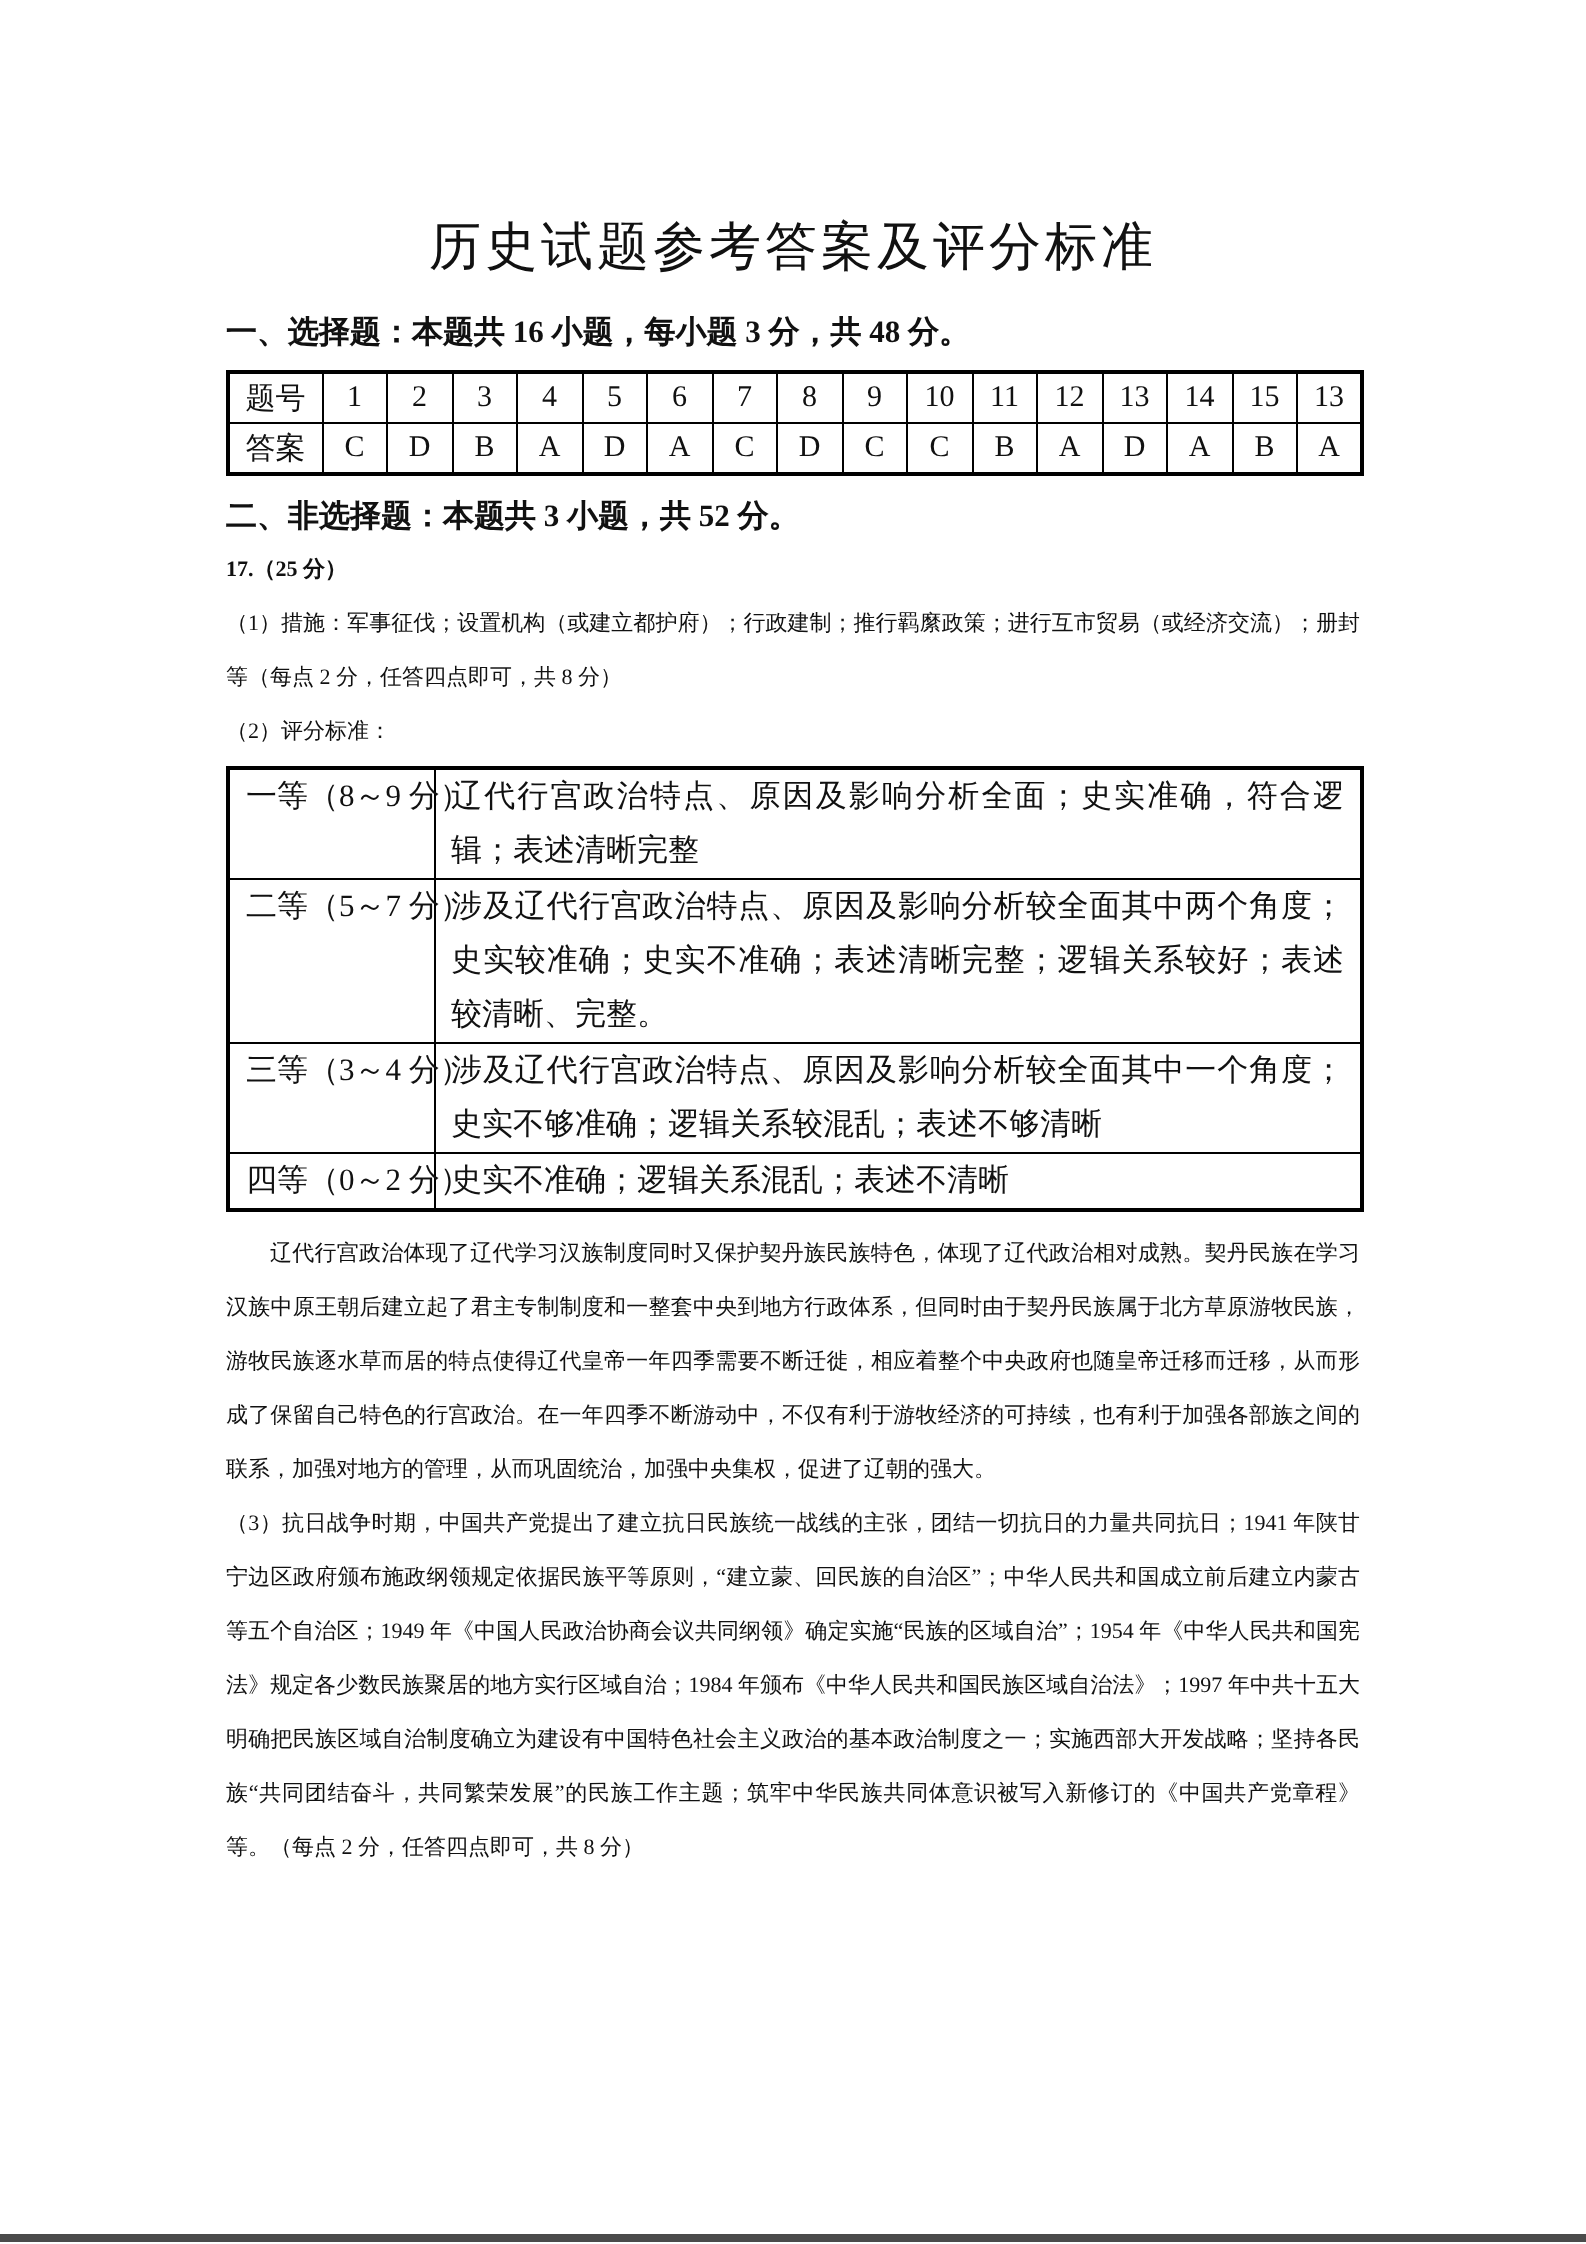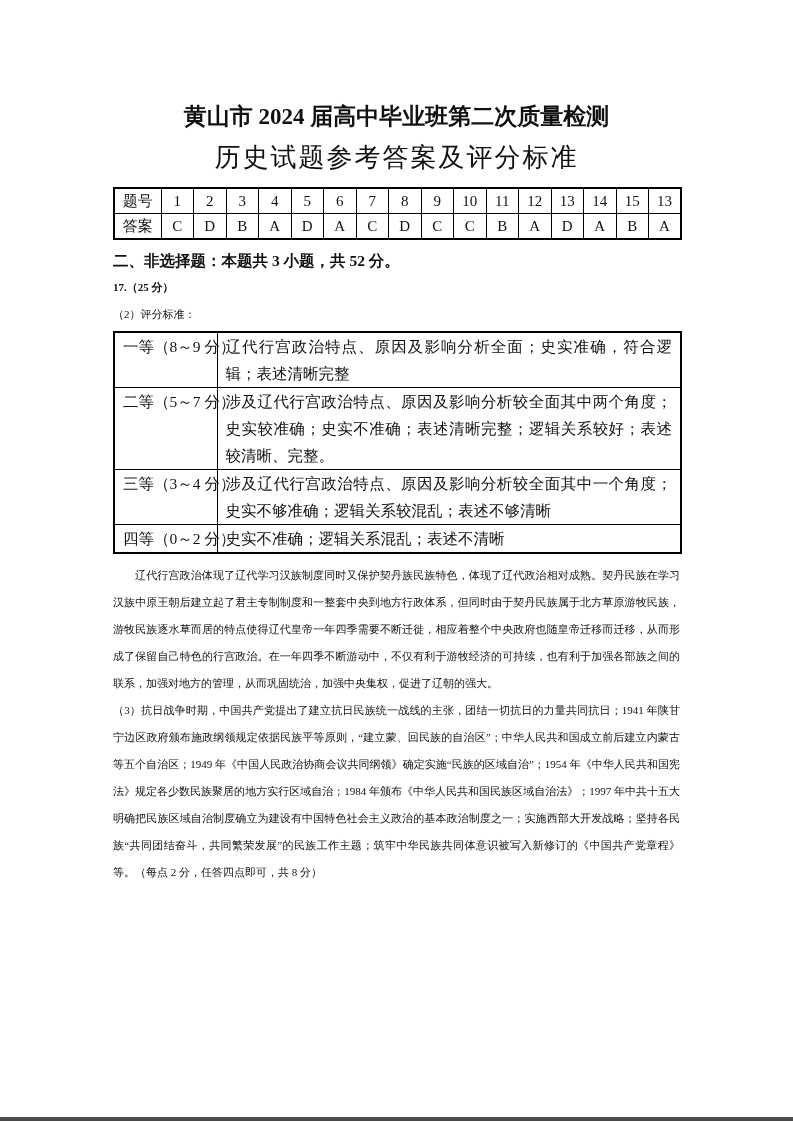--- a/index.html
+++ b/index.html
@@ -97,23 +97,23 @@
     bottom: 1px;
     height: 4px;
     background: #4b4b4b;
   }
 </style>
 </head>
 <body>
 
 <div class="content">
 
-  <p class="title1">黄山市 2024 届高中毕业班第二次质量检测</p>
   <p class="title2">历史试题参考答案及评分标准</p>
 
+  <p class="sec-heading">一、选择题：本题共 16 小题，每小题 3 分，共 48 分。</p>
 
   <table class="answers">
     <colgroup>
       <col style="width:47px">
       <col span="16" style="width:32.5px">
     </colgroup>
     <tbody>
       <tr>
         <td>题号</td>
         <td>1</td>
@@ -151,20 +151,21 @@
         <td>A</td>
         <td>B</td>
         <td>A</td>
       </tr>
     </tbody>
   </table>
 
   <p class="sec-heading">二、非选择题：本题共 3 小题，共 52 分。</p>
 
   <p class="body-line bold">17.（25 分）</p>
+  <p class="body-line">（1）措施：军事征伐；设置机构（或建立都护府）；行政建制；推行羁縻政策；进行互市贸易（或经济交流）；册封等（每点 2 分，任答四点即可，共 8 分）</p>
   <p class="body-line">（2）评分标准：</p>
 
   <table class="rubric">
     <colgroup>
       <col style="width:103px">
       <col style="width:464px">
     </colgroup>
     <tbody>
       <tr>
         <td class="grade">一等（8～9 分）</td>

